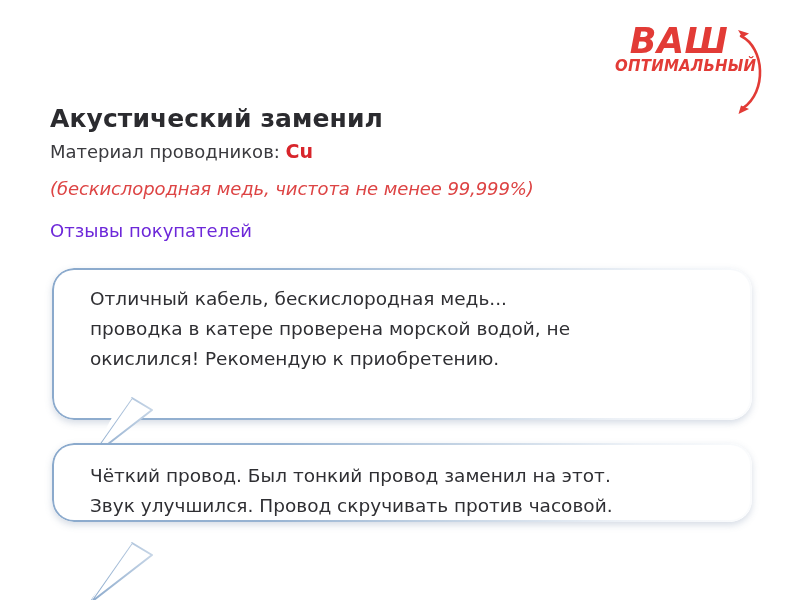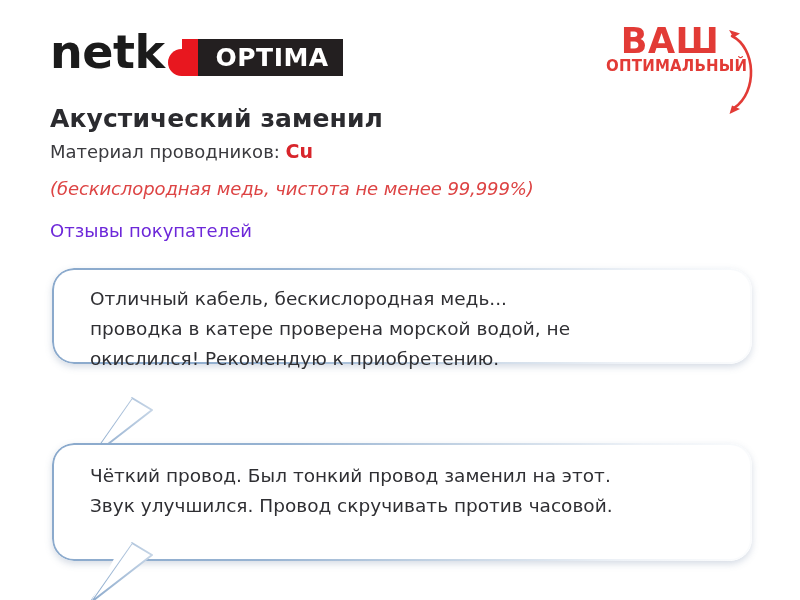--- a/index.html
+++ b/index.html
@@ -76,24 +76,25 @@
     font-size: 25px;
     font-weight: 700;
     color: #ffffff;
     letter-spacing: 0.5px;
     line-height: 1;
   }
 
   
   .badge {
     position: absolute;
-    right: 29px;
+    right: 20px;
     top: 24px;
     width: 165px;
     height: 92px;
+    font-style: italic;
   }
   .badge-stack {
     position: absolute;
     left: 0;
     top: 0;
     width: 128px;
     text-align: center;
     color: #e23b36;
     font-family: "DejaVu Sans", sans-serif;
     font-weight: 700;
@@ -187,30 +188,30 @@
     font-family: "DejaVu Sans", sans-serif;
     font-size: 18.5px;
     line-height: 30px;
     color: #2f2f33;
     white-space: pre-line;
   }
   #bubble-1 {
     left: 52px;
     top: 268px;
     width: 700px;
-    height: 96px;
+    height: 152px;
   }
   #bubble-1 .bubble-text {
     padding: 16px 20px 0 38px;
   }
   #bubble-2 {
     left: 52px;
     top: 443px;
     width: 700px;
-    height: 118px;
+    height: 79px;
   }
   #bubble-2 .bubble-text {
     padding: 18px 20px 0 38px;
   }
   .bubble-tail {
     position: absolute;
     left: 36px;
     top: 128px;
     width: 80px;
     height: 70px;
@@ -218,28 +219,20 @@
   }
   #bubble-2 .bubble-tail {
     top: 98px;
   }
 </style>
 </head>
 <body>
 
 <div class="page">
 
-  <div class="logo">
-    <span class="logo-word">netk</span>
-    <span class="logo-dot"></span>
-    <span class="logo-optima">
-      <span class="logo-optima-red"></span>
-      <span class="logo-optima-text">OPTIMA</span>
-    </span>
-  </div>
 
   <div class="badge">
     <div class="badge-stack">
       <div class="badge-line1">ВАШ</div>
       <div class="badge-line2">ОПТИМАЛЬНЫЙ</div>
     </div>
     <svg class="badge-arc" width="44" height="90" viewBox="0 0 44 90">
       <path d="M6 10 C30 22, 32 66, 8 82" fill="none" stroke="#e23b36" stroke-width="2.6" stroke-linecap="round"></path>
       <path d="M3 4 L7.5 11.5 L14 7.5 Z" fill="#e23b36"></path>
       <path d="M3.5 88 L6 79.5 L14 83 Z" fill="#e23b36"></path>

